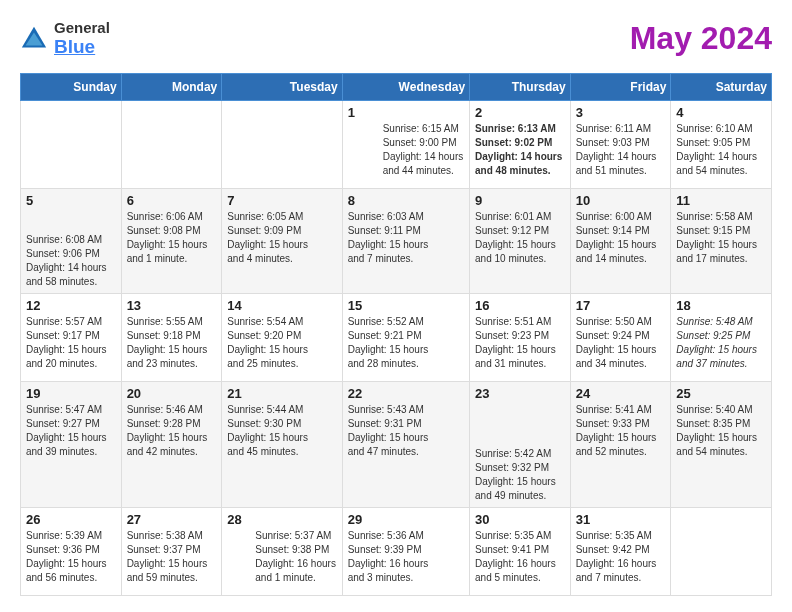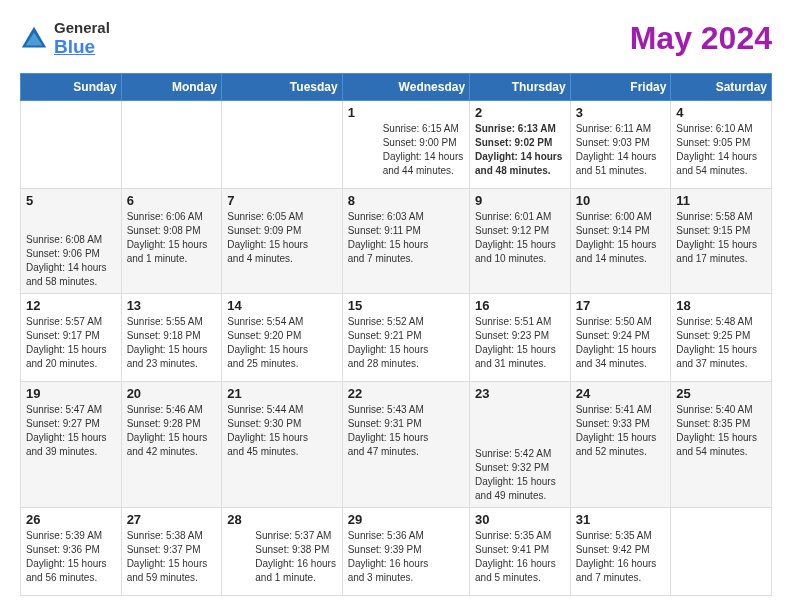--- a/index.html
+++ b/index.html
@@ -250,21 +250,21 @@
         </td>
         <td>
           <div class="day-number">17</div>
           <div class="day-info" style="white-space: pre-line;">Sunrise: 5:50 AM
 Sunset: 9:24 PM
 Daylight: 15 hours
 and 34 minutes.</div>
         </td>
         <td>
           <div class="day-number">18</div>
-          <div class="day-info" style="white-space: pre-line;">Sunrise: 5:48 AM
+          <div class="day-info" style="white-space: pre-line; font-style: italic;">Sunrise: 5:48 AM
 Sunset: 9:25 PM
 Daylight: 15 hours
 and 37 minutes.</div>
         </td>
       </tr>
       <tr>
         <td>
           <div class="day-number">19</div>
           <div class="day-info" style="white-space: pre-line;">Sunrise: 5:47 AM
 Sunset: 9:27 PM

